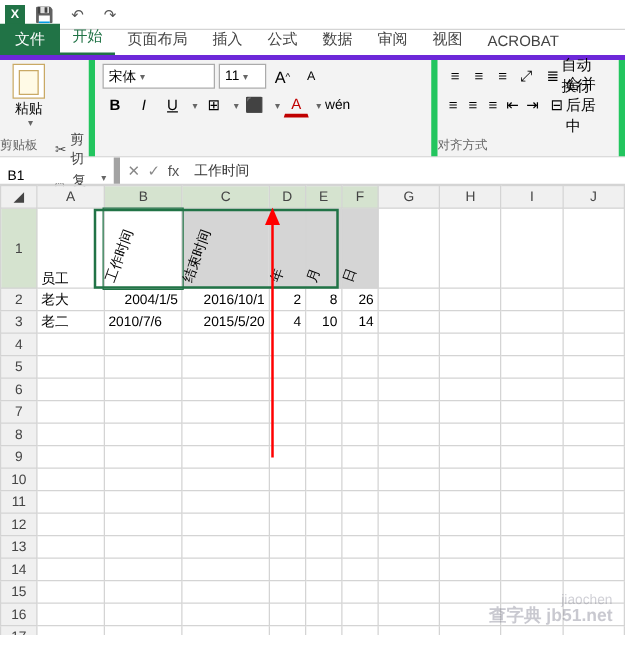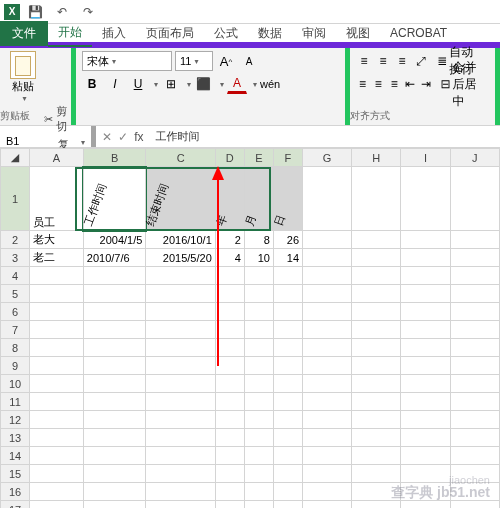--- a/index.html
+++ b/index.html
@@ -1,20 +1,20 @@
 <!DOCTYPE html>
 <html><head>
 <meta charset="utf-8">
 <style>
 *{box-sizing:border-box;margin:0;padding:0;font-family:"Microsoft YaHei",SimSun,sans-serif}
 body{background:#fff;width:500px;height:529px;overflow:hidden;position:relative;font-size:12px}
 .titlebar{height:24px;background:#fff;border-bottom:1px solid #d4d4d4;display:flex;align-items:center;padding:0 4px;gap:6px}
 .xl-icon{width:16px;height:16px;background:#217346;color:#fff;font-size:10px;font-weight:bold;display:flex;align-items:center;justify-content:center}
 .qat-btn{width:20px;height:20px;display:flex;align-items:center;justify-content:center;color:#555}
-.tabs{height:24px;background:#fff;display:flex;align-items:center;border-bottom:6px solid #6d28d9}
+.tabs{height:24px;background:#fff;display:flex;align-items:flex-end;border-bottom:4px solid #6d28d9}
 .file-tab{background:#217346;color:#fff;padding:4px 12px;font-size:12px}
 .tab{padding:4px 10px;font-size:12px;color:#444;cursor:pointer}
 .tab.active{color:#217346;border-bottom:2px solid #217346}
 .ribbon{height:78px;background:#f3f3f3;border-bottom:1px solid #d4d4d4;display:flex}
 .group{border-right:5px solid #22c55e;padding:3px 6px;display:flex;flex-direction:column;position:relative}
 .group-label{font-size:10px;color:#666;position:absolute;bottom:2px;left:0;right:0}
 .clipboard{width:76px}
 .paste-big{display:flex;flex-direction:column;align-items:center;width:34px;float:left}
 .paste-icon{width:26px;height:28px;background:#fff;border:1px solid #c9a965;position:relative}
 .paste-icon::after{content:"";position:absolute;top:4px;left:4px;width:14px;height:18px;background:#fffae6;border:1px solid #c9a965}
@@ -56,22 +56,22 @@
 <div class="titlebar">
   <div class="xl-icon">X</div>
   <div class="qat-btn">💾</div>
   <div class="qat-btn">↶</div>
   <div class="qat-btn">↷</div>
 </div>
 
 <div class="tabs">
   <div class="file-tab">文件</div>
   <div class="tab active">开始</div>
+  <div class="tab">页面布局</div>
   <div class="tab">插入</div>
-  <div class="tab">页面布局</div>
   <div class="tab">公式</div>
   <div class="tab">数据</div>
   <div class="tab">审阅</div>
   <div class="tab">视图</div>
   <div class="tab">ACROBAT</div>
 </div>
 
 <div class="ribbon">
   <div class="group clipboard">
     <div class="paste-big">

